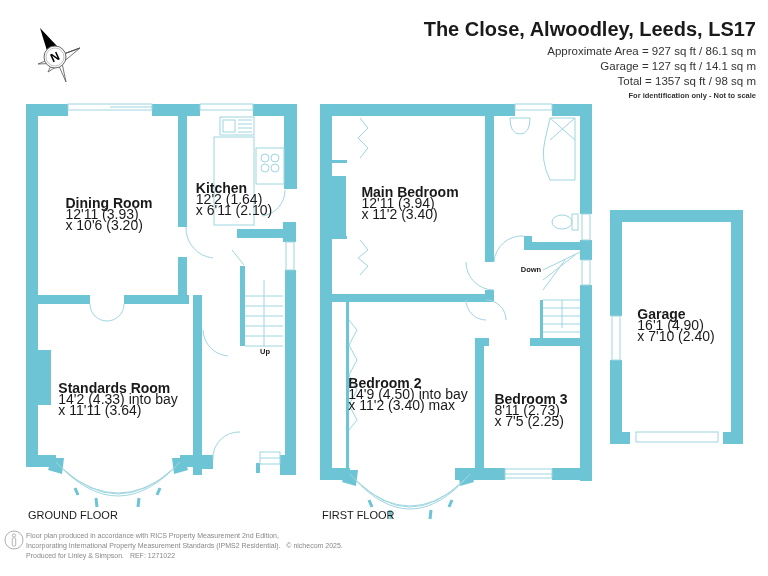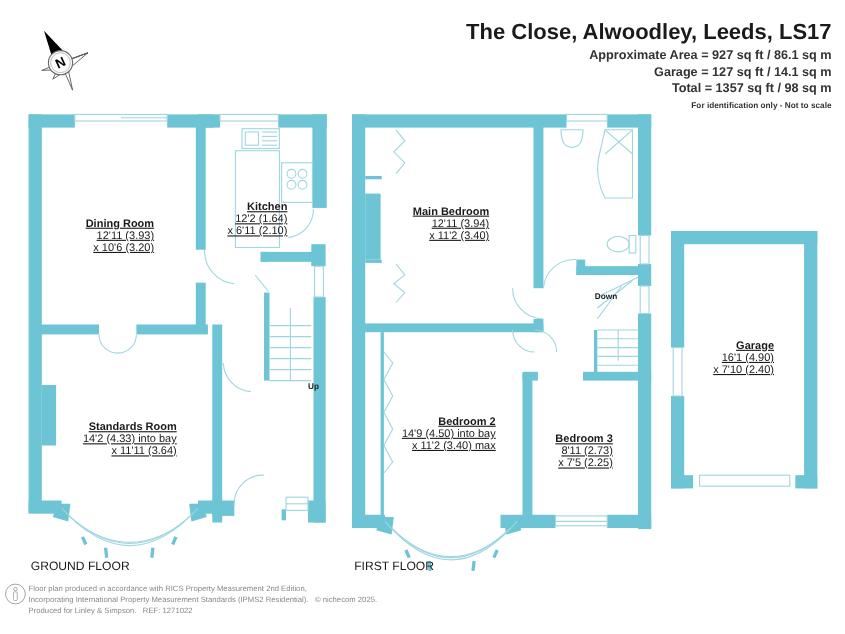--- a/index.html
+++ b/index.html
@@ -1,27 +1,27 @@
 <!DOCTYPE html>
 <html><head>
 <meta charset="utf-8">
 <style>
   html, body { margin:0; padding:0; background:#ffffff; }
   body { width:768px; height:576px; position:relative; overflow:hidden; font-family:"Liberation Sans", sans-serif; color:#1a1a1a; }
   .abs { position:absolute; }
   .title { right:12px; top:18px; font-size:20px; font-weight:bold; white-space:nowrap;text-align:right; }
-  .area-line { right:12px; font-size:11.5px; color:#333; white-space:nowrap;font-weight:bold; }
+  .area-line { right:12px; font-size:11.5px; color:#333; white-space:nowrap; }
   .disclaimer { right:12px; top:91px; font-size:7.5px; color:#333;font-weight:bold; }
   .floor-label { font-size:11px; font-weight:normal; }
   .footer { left:26px; top:531px; font-size:7px; color:#888; line-height:10px; }
   .footer-icon { left:4px; top:530px; }
   svg.plan { position:absolute; left:0; top:0; }
-  .room-label { font-size:10px; text-align:right; line-height:11px; transform:translateX(-50%); white-space:nowrap;text-decoration:underline; }
+  .room-label { font-size:14px; text-align:left; line-height:11px; transform:translateX(-50%); white-space:nowrap; }
   .room-name { font-weight:bold; }
-  .small-label { font-size:7.5px; font-weight:bold; transform:translateX(-50%);margin-left:20px; }
+  .small-label { font-size:7.5px; font-weight:bold; transform:translateX(-50%); }
 </style>
 </head>
 <body>
 
 <div class="abs title">The Close, Alwoodley, Leeds, LS17</div>
 <div class="abs area-line" style="top:45px">Approximate Area = 927 sq ft / 86.1 sq m</div>
 <div class="abs area-line" style="top:60px">Garage = 127 sq ft / 14.1 sq m</div>
 <div class="abs area-line" style="top:75px">Total = 1357 sq ft / 98 sq m</div>
 <div class="abs disclaimer">For identification only - Not to scale</div>
 

